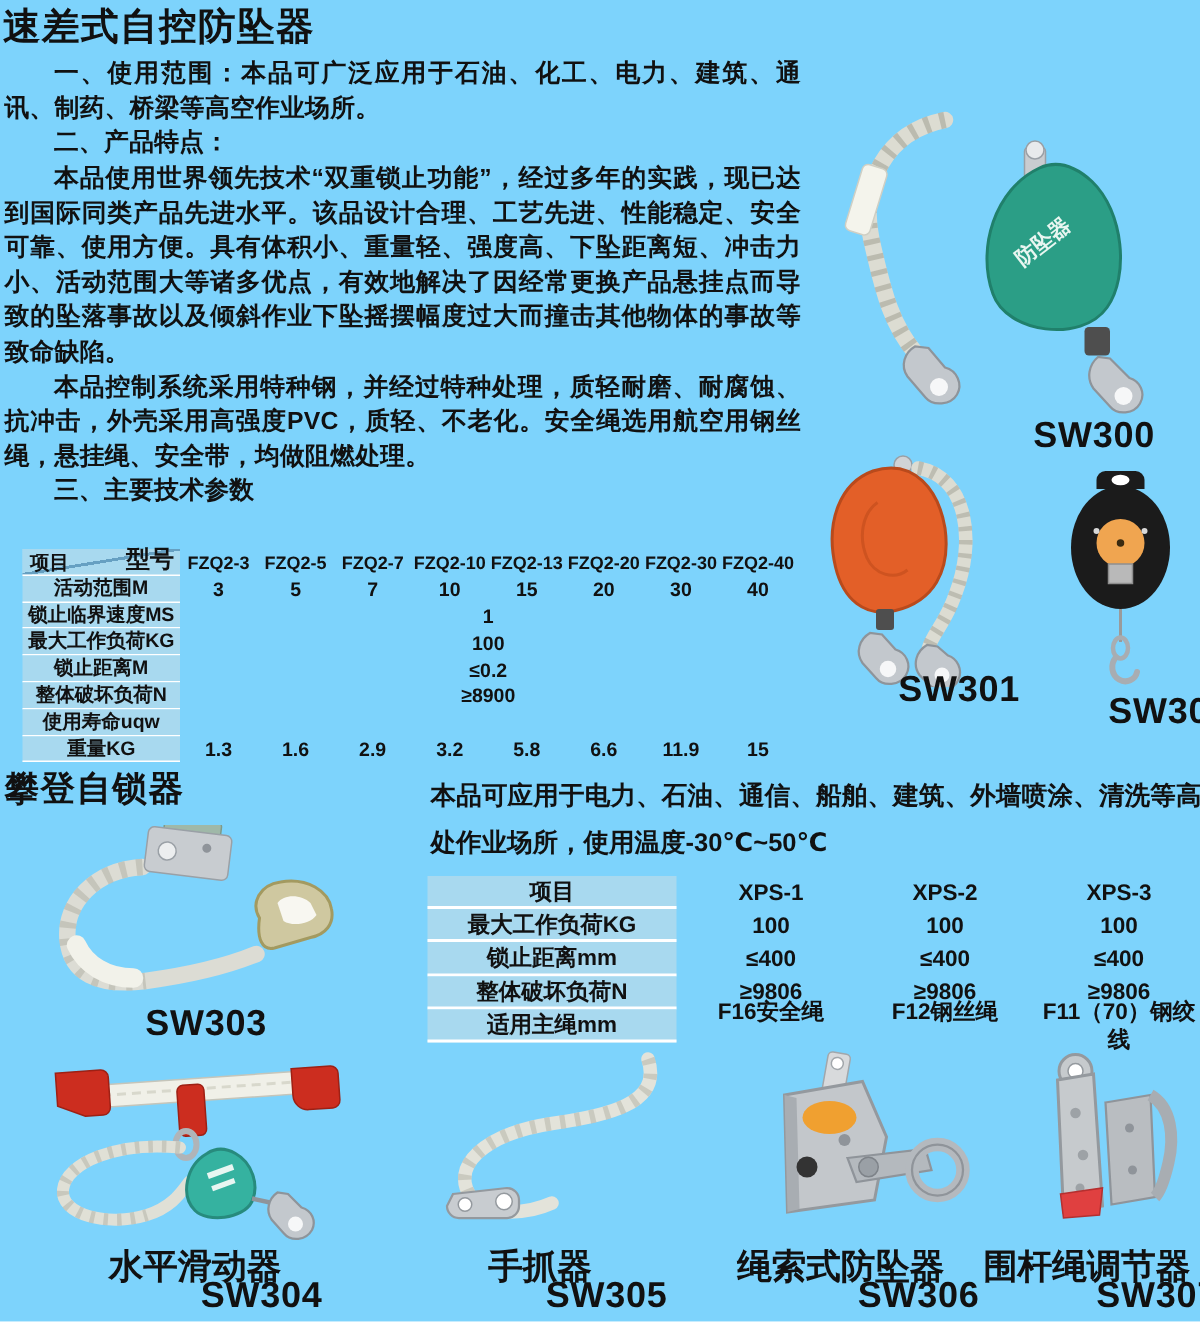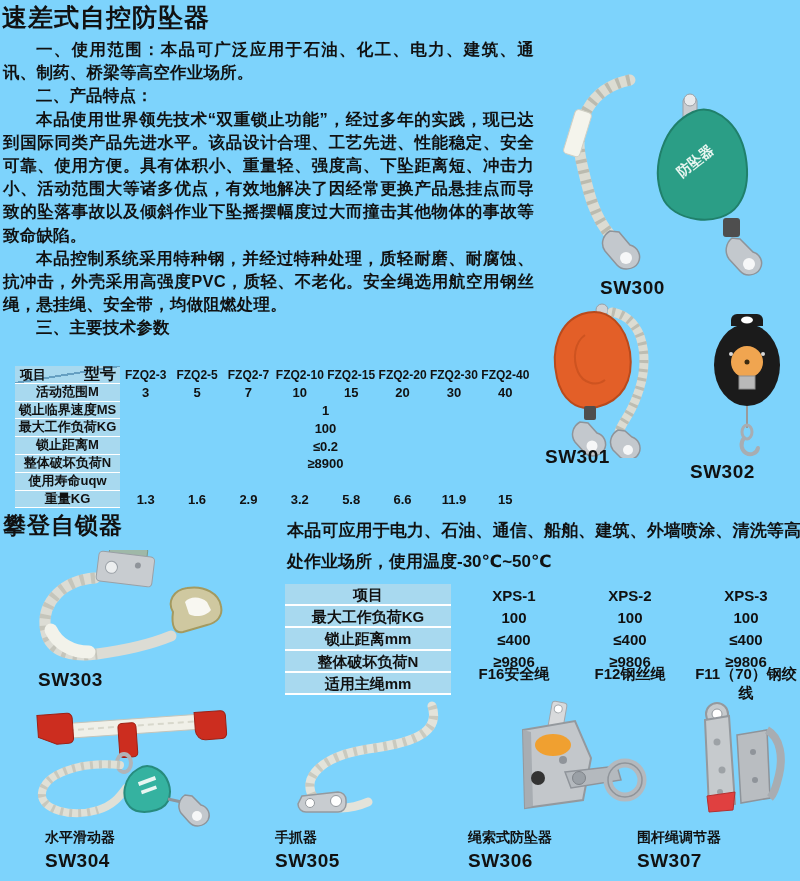--- a/index.html
+++ b/index.html
@@ -30,22 +30,22 @@
   .t2-row{display:flex;height:22.2px;align-items:center;}
   .t2-label{width:166px;height:100%;background:#a8d9ef;text-align:center;line-height:21px;
     border-bottom:2px solid #fff;box-sizing:border-box;}
   .t2-cols{flex:1;display:flex;}
   .t2-cols span{width:33.33%;text-align:center;padding-left:10px;}
   
   .sec2-title{position:absolute;left:3px;top:510px;font-size:23px;letter-spacing:1px;}
   .sec2-intro{position:absolute;left:287px;top:516px;width:514px;font-size:17px;line-height:30.5px;text-align:justify;}
   
   .fig{position:absolute;}
-  .fig-code{position:absolute;text-align:left;font-size:19px;letter-spacing:.5px;}
-  .fig-name{position:absolute;font-size:14px;}
+  .fig-code{position:absolute;text-align:right;font-size:24px;letter-spacing:.5px;}
+  .fig-name{position:absolute;text-align:center;font-size:23px;}
 </style>
 </head>
 <body>
 
 <div class="page">
 
   <div class="page-title">速差式自控防坠器</div>
 
   <div class="bodytext">
     <p><span>一、使用范围：</span><span>本品可广泛应用于石油、化工、电力、建筑、通讯、制药、桥梁等高空作业场所。</span></p>
@@ -59,21 +59,21 @@
     <div class="t1-row t1-header">
       <div class="t1-label t1-diag">
         <span class="diag-tl">项目</span>
         <span class="diag-br">型号</span>
       </div>
       <div class="t1-cols">
         <span>FZQ2-3</span>
         <span>FZQ2-5</span>
         <span>FZQ2-7</span>
         <span>FZQ2-10</span>
-        <span>FZQ2-15</span>
+        <span>FZQ2-13</span>
         <span>FZQ2-20</span>
         <span>FZQ2-30</span>
         <span>FZQ2-40</span>
       </div>
     </div>
     <div class="t1-row">
       <div class="t1-label">活动范围M</div>
       <div class="t1-cols">
         <span>3</span>
         <span>5</span>

